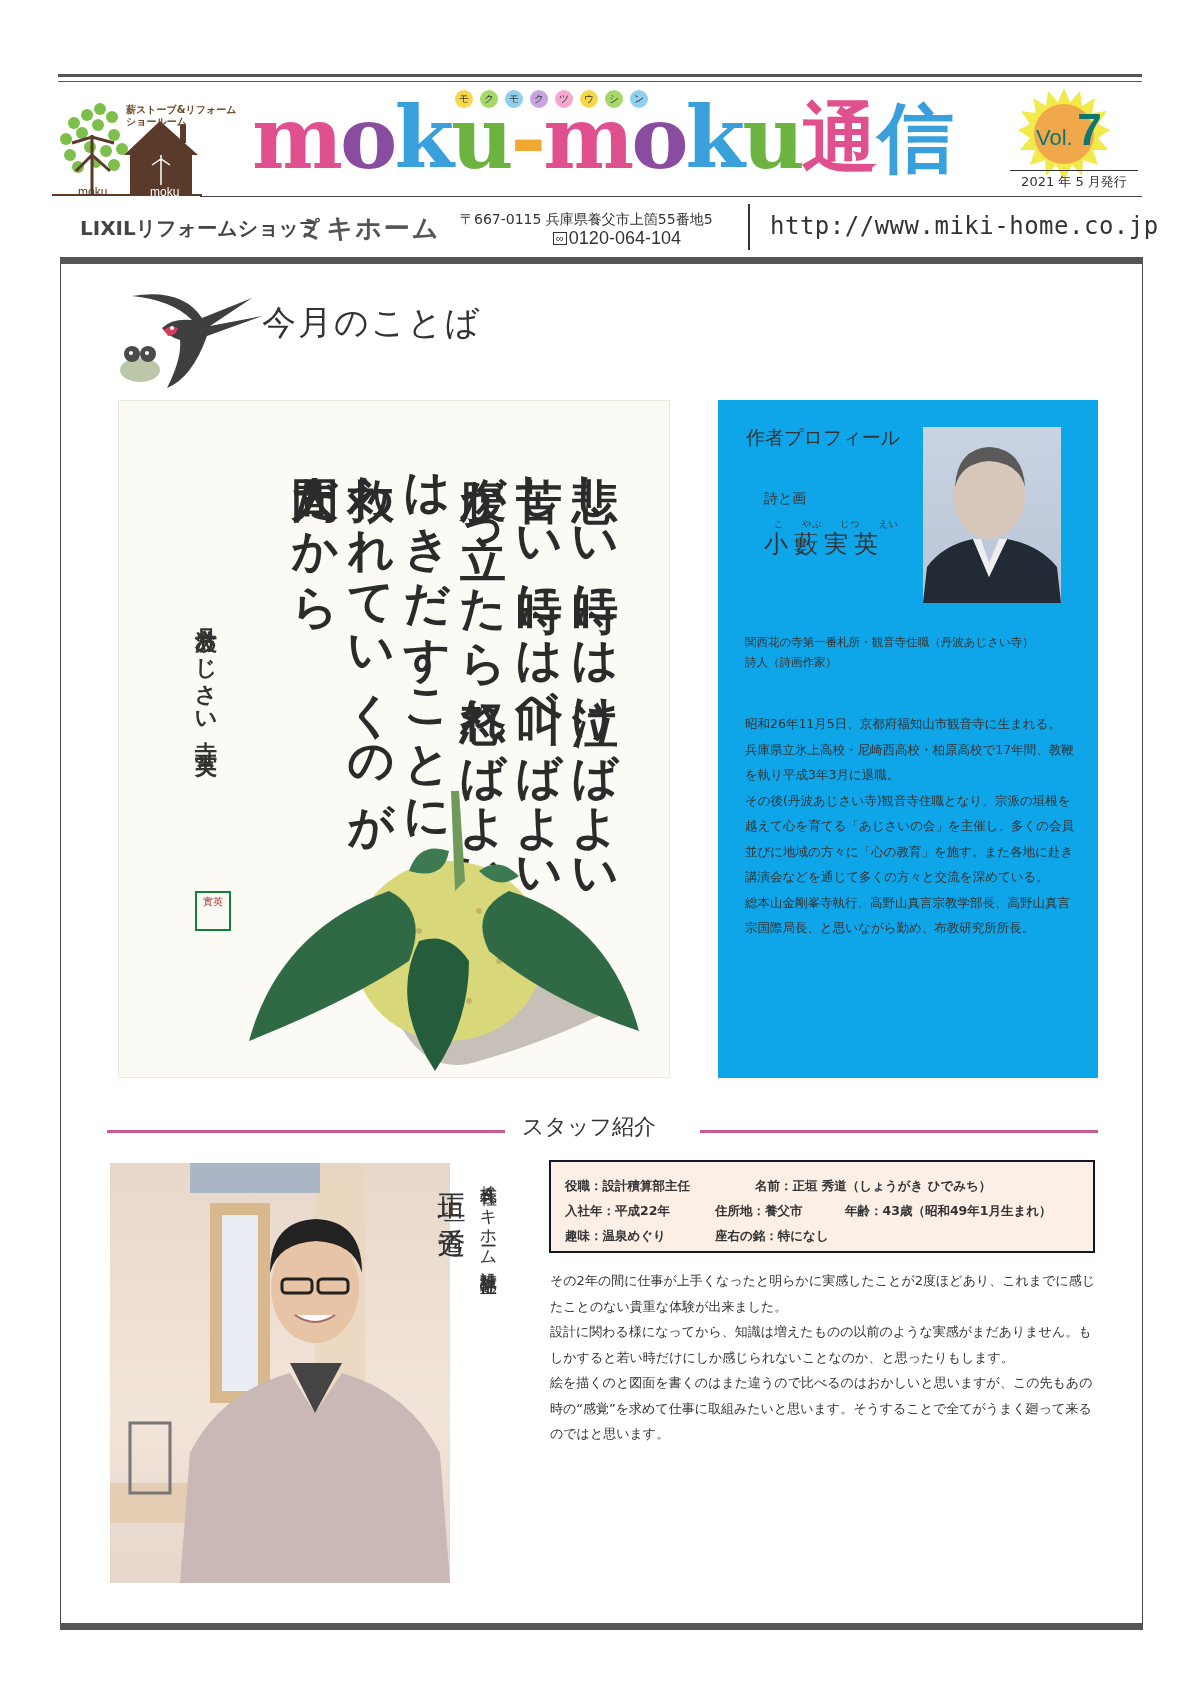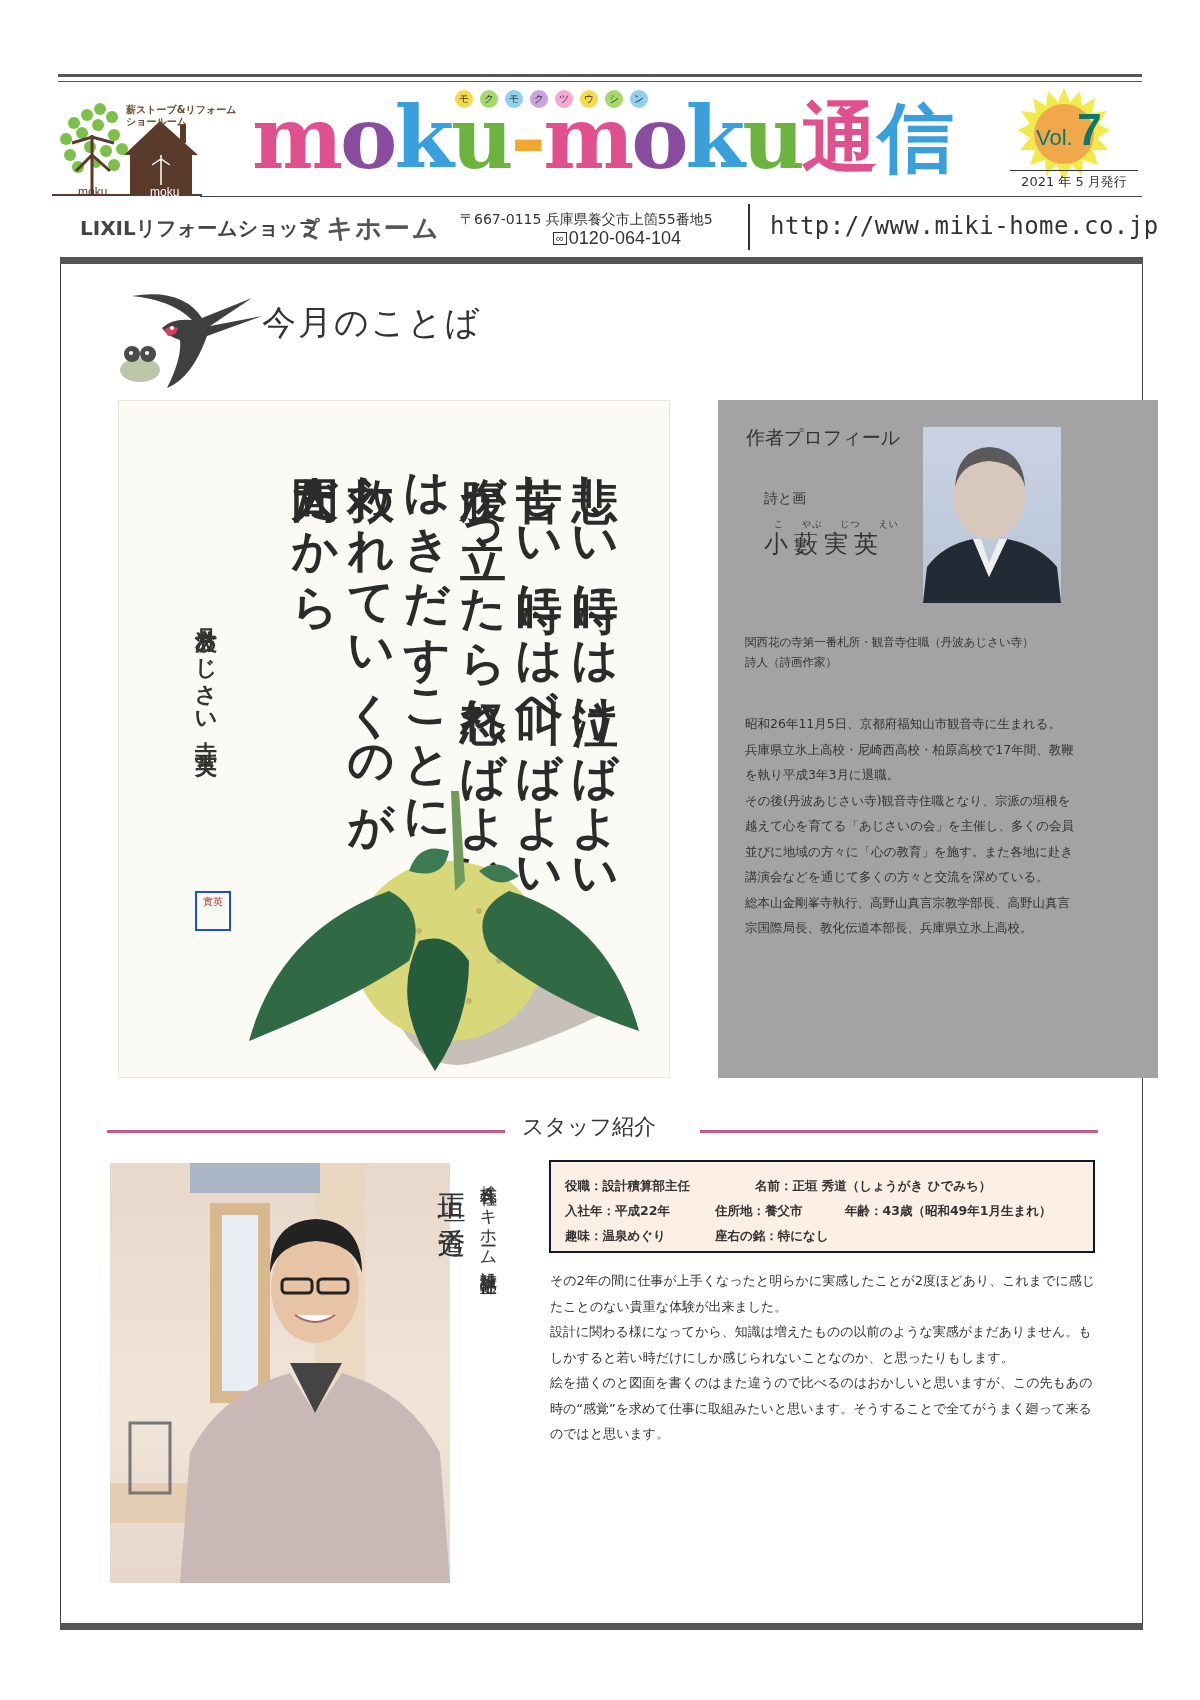--- a/index.html
+++ b/index.html
@@ -44,25 +44,25 @@
   .frame-bottom { position: absolute; left: 60px; top: 1623px; width: 1083px; height: 7px; background: #555; }
 
   
   .swallow { position: absolute; left: 112px; top: 278px; width: 150px; height: 110px; }
   .section-title { position: absolute; left: 262px; top: 300px; font-size: 34px; color: #333; letter-spacing: 2px; }
 
   .painting { position: absolute; left: 118px; top: 400px; width: 552px; height: 678px; background: #fbfaf4; border: 1px solid #ece8dc; overflow: hidden; }
   .poem { position: absolute; top: 40px; right: 45px; writing-mode: vertical-rl; font-family: "DejaVu Serif", serif; font-weight: bold;
           font-size: 46px; line-height: 56px; color: #2b2b2b; letter-spacing: 2px; height: 560px; }
   .signature { position: absolute; left: 72px; top: 210px; writing-mode: vertical-rl; font-size: 22px; font-weight: bold; color: #333; letter-spacing: 2px; }
-  .seal { position: absolute; left: 76px; top: 490px; width: 36px; height: 40px; border: 2px solid #1d4ed8; color: #a33; font-size: 10px; line-height: 18px; text-align: center; }
+  .seal { position: absolute; left: 76px; top: 490px; width: 36px; height: 40px; border: 2px solid #15803d; color: #a33; font-size: 10px; line-height: 18px; text-align: center; }
   .fruit-svg { position: absolute; left: 100px; top: 380px; width: 440px; height: 300px; }
 
   
-  .profile { position: absolute; left: 718px; top: 400px; width: 440px; height: 678px; background: #a3a3a3; overflow: hidden; }
+  .profile { position: absolute; left: 718px; top: 400px; width: 380px; height: 678px; background: #0ea5e9; overflow: hidden; }
   .profile-heading { position: absolute; left: 28px; top: 25px; font-size: 19px; color: #333; }
   .profile-role { position: absolute; left: 46px; top: 90px; font-size: 14px; color: #333; }
   .profile-ruby { position: absolute; left: 56px; top: 118px; font-size: 9px; color: #333; word-spacing: 14px; letter-spacing: 1px; }
   .profile-name { position: absolute; left: 46px; top: 128px; font-size: 24px; color: #333; letter-spacing: 6px; }
   .profile-photo { position: absolute; left: 205px; top: 27px; width: 138px; height: 176px; background: linear-gradient(#c9d3e3, #b9c4d6); overflow: hidden; }
   .profile-title { position: absolute; left: 27px; top: 232px; font-size: 11.5px; line-height: 20px; color: #333; }
   .profile-bio { position: absolute; left: 27px; top: 311px; width: 332px; font-size: 12.5px; line-height: 25.5px; color: #333; }
   .profile-bio p { margin: 0; }
 
   
@@ -217,21 +217,21 @@
     </svg>
   </div>
   <div class="profile-title">
     <div>関西花の寺第一番札所・観音寺住職（丹波あじさい寺）</div>
     <div>詩人（詩画作家）</div>
   </div>
   <div class="profile-bio">
     <p>昭和26年11月5日、京都府福知山市観音寺に生まれる。</p>
     <p>兵庫県立氷上高校・尼崎西高校・柏原高校で17年間、教鞭を執り平成3年3月に退職。</p>
     <p>その後(丹波あじさい寺)観音寺住職となり、宗派の垣根を越えて心を育てる「あじさいの会」を主催し、多くの会員並びに地域の方々に「心の教育」を施す。また各地に赴き講演会などを通じて多くの方々と交流を深めている。</p>
-    <p>総本山金剛峯寺執行、高野山真言宗教学部長、高野山真言宗国際局長、教化伝道本部長、兵庫県立氷上高校。</p>
+    <p>総本山金剛峯寺執行、高野山真言宗教学部長、高野山真言宗国際局長、と思いながら勤め、布教研究所所長。</p>
   </div>
 </div>
 
 <div class="staff-rule-left"></div>
 <div class="staff-heading">スタッフ紹介</div>
 <div class="staff-rule-right"></div>
 
 <div class="staff-photo">
   <svg width="340" height="420" viewBox="0 0 340 420">
     <rect x="100" y="40" width="60" height="200" fill="#d8b98e"></rect>

